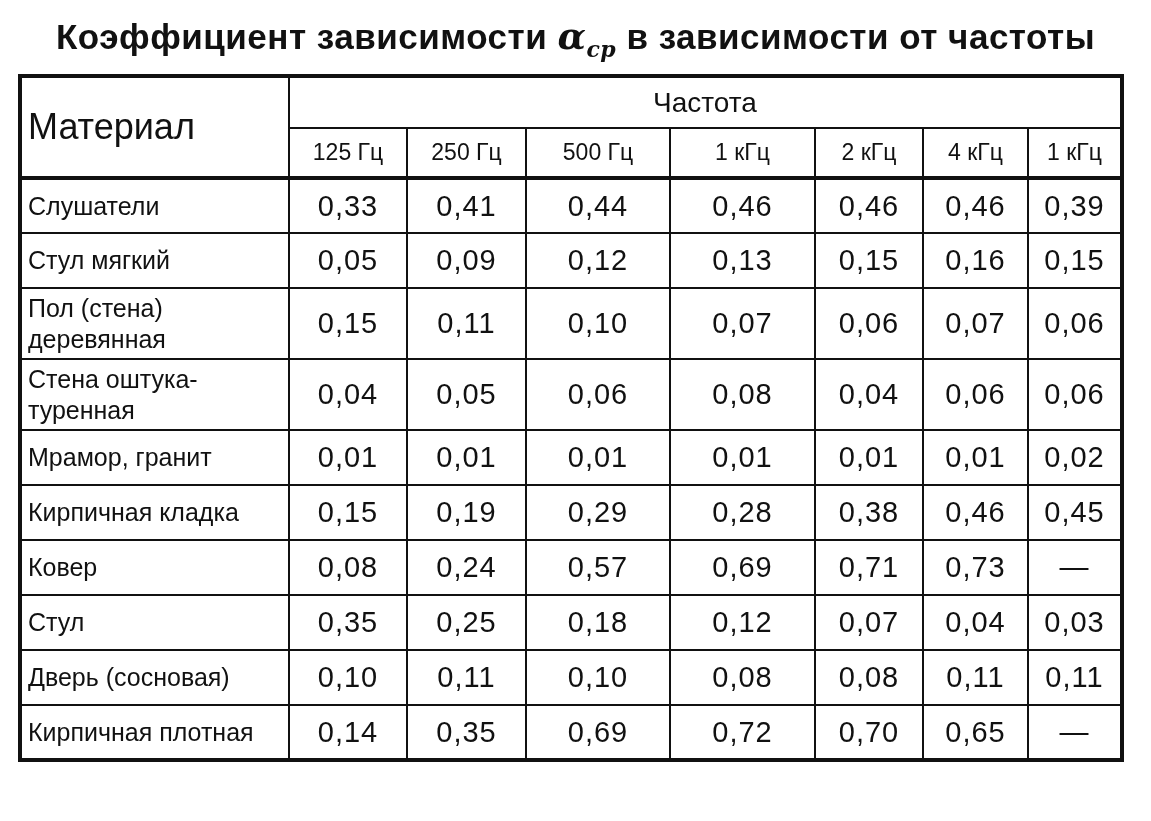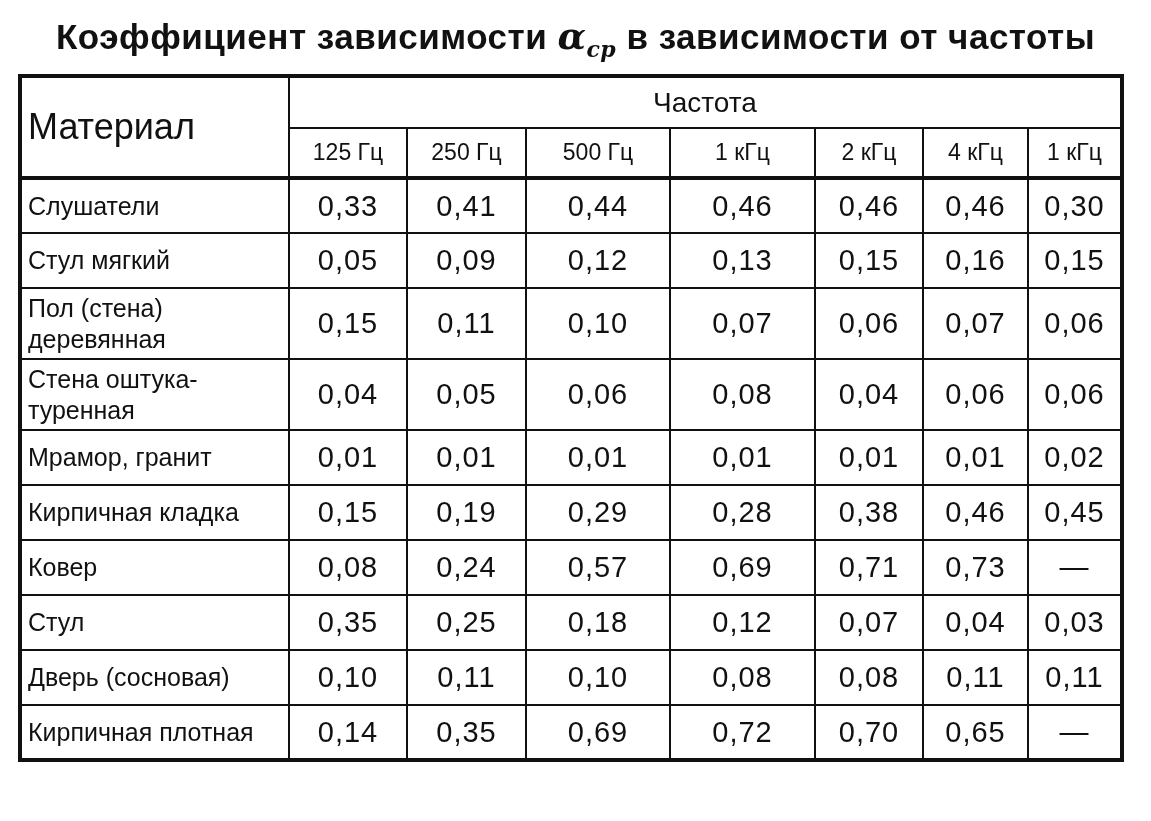--- a/index.html
+++ b/index.html
@@ -128,21 +128,21 @@
     <tbody>
 
     <tr>
           <td class="mat">Слушатели</td>
           <td class="val">0,33</td>
           <td class="val">0,41</td>
           <td class="val">0,44</td>
           <td class="val">0,46</td>
           <td class="val">0,46</td>
           <td class="val">0,46</td>
-          <td class="val">0,30</td>
+          <td class="val">0,39</td>
         </tr>
         <tr>
           <td class="mat">Стул мягкий</td>
           <td class="val">0,05</td>
           <td class="val">0,09</td>
           <td class="val">0,12</td>
           <td class="val">0,13</td>
           <td class="val">0,15</td>
           <td class="val">0,16</td>
           <td class="val">0,15</td>

